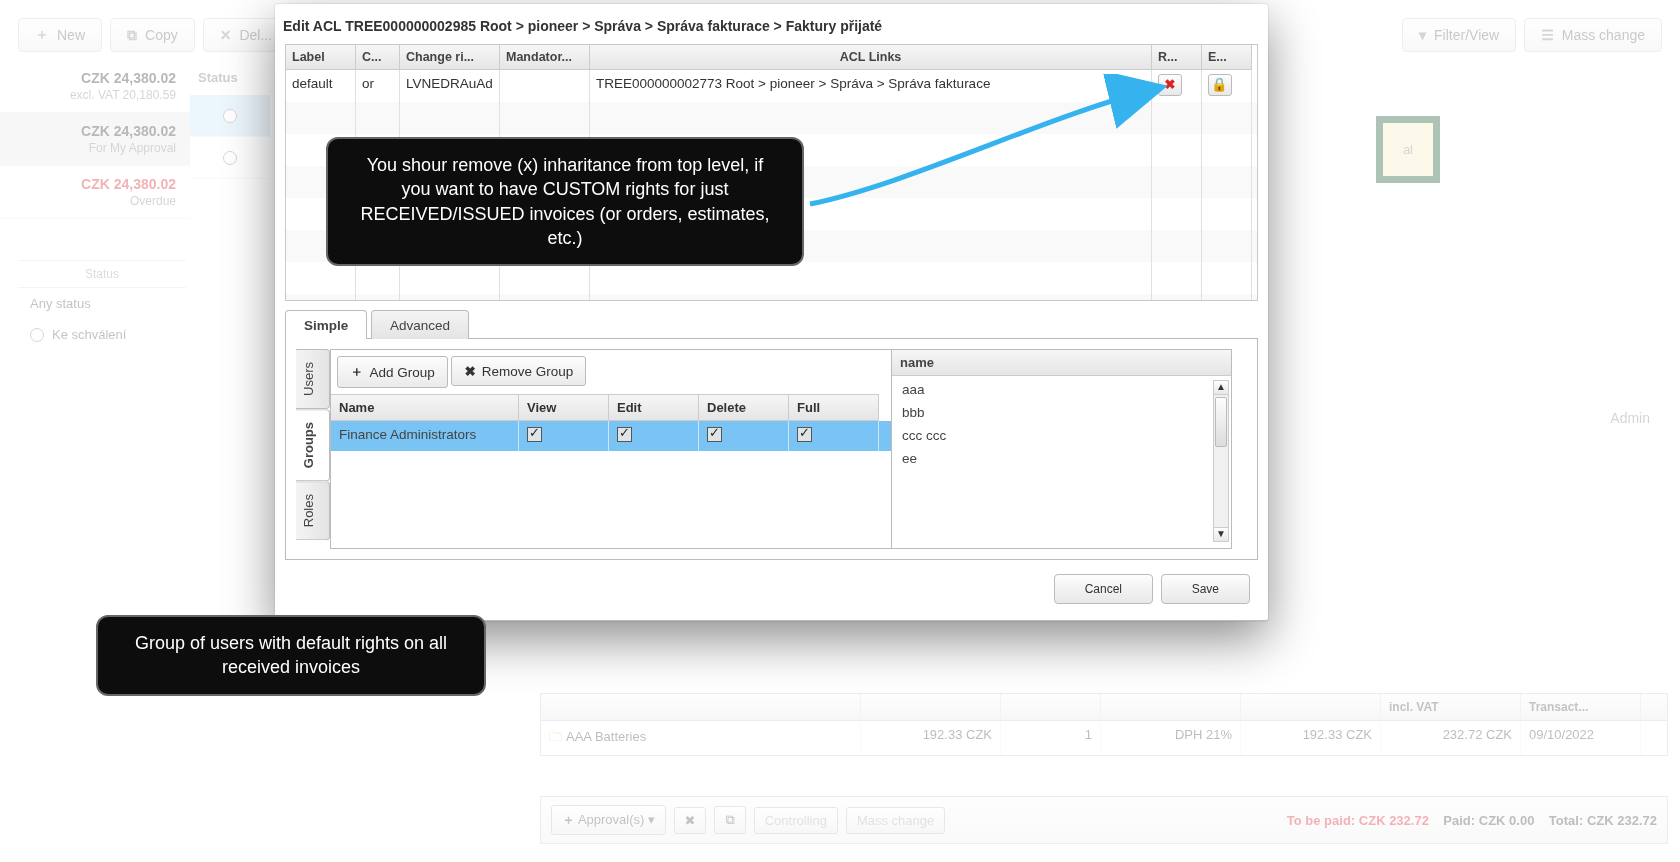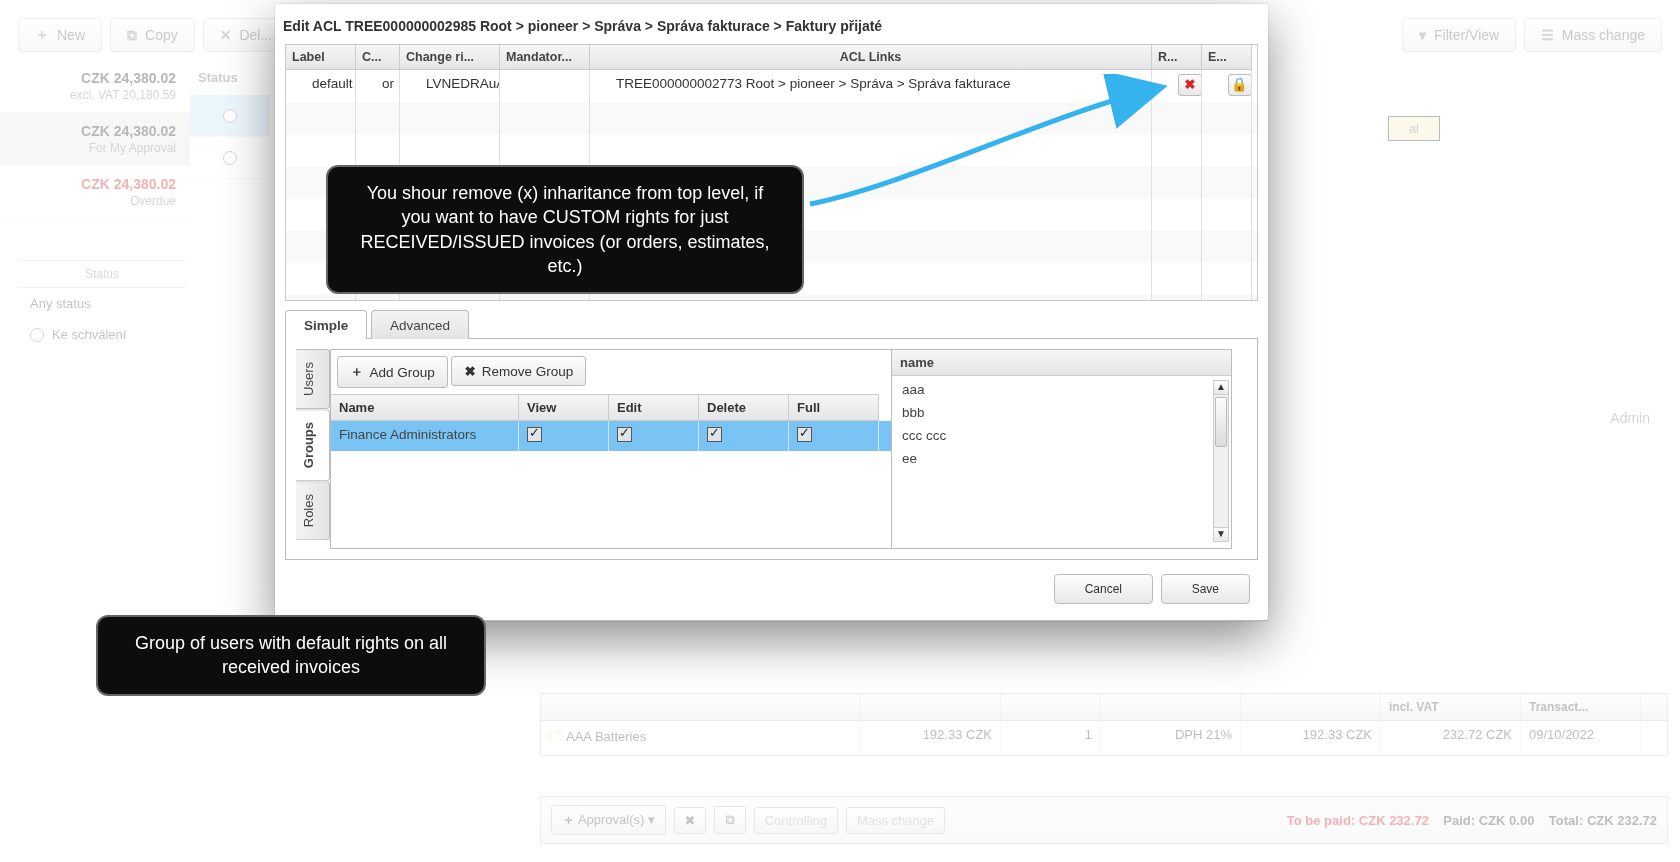--- a/index.html
+++ b/index.html
@@ -185,21 +185,21 @@
   color: #444;
   white-space: nowrap; overflow: hidden; text-overflow: ellipsis;
 }
 .acl-body { height: 230px; overflow: hidden; }
 .acl-row { height: 32px; }
 .acl-row > div {
   border-right: 1px solid #e0e0e0;
   padding: 6px 6px;
   font-size: 13.5px;
   color: #333;
-  white-space: nowrap; overflow: hidden; margin-left: 20px;
+  white-space: nowrap; overflow: hidden;
 }
 .acl-body .acl-row:nth-child(even) { background: #f9f9f9; }
 .acl-body .acl-row:last-child > div { border-bottom: none; }
 .acticon {
   display:inline-block;
   width: 24px; height: 22px;
   border: 1px solid #bbb; border-radius: 3px;
   background: linear-gradient(#fdfdfd,#e8e8e8);
   text-align: center; line-height: 20px;
   margin-top: -2px;
@@ -430,21 +430,21 @@
   <div class="sf-item">
       <span>Any status</span>
     </div>
   <div class="sf-item">
       <span class="radio-dot"></span>
       <span>Ke schválení</span>
     </div>
 </div>
 
 <div class="right-bg">
-  <div style="position:absolute; right:210px; top:16px; background:#f5eec6; padding:4px 20px; border:1px solid #14532d;">al</div>
+  <div style="position:absolute; right:210px; top:16px; background:#f5eec6; padding:19px 20px; border:7px solid #14532d;">al</div>
   <div style="position:absolute; right:0; top:310px; font-size:14px;">Admin</div>
 </div>
 
 <div class="items-area">
   <div class="items-head">
     <div></div>
       <div></div>
       <div></div>
       <div></div>
       <div></div>
@@ -631,15 +631,15 @@
 
 <svg class="arrow1" style="left:790px; top:74px;" width="390" height="150">
   <defs>
     <marker id="ah" markerWidth="12" markerHeight="12" refX="10" refY="6" orient="auto">
       <path d="M0,0 L12,6 L0,12 Z" fill="#35b3ee"></path>
     </marker>
   </defs>
   <path d="M20,130 C120,110 260,40 368,14" stroke="#35b3ee" stroke-width="5" fill="none" marker-end="url(#ah)"></path>
 </svg>
 
-<div class="callout" style="left:326px; top:165px; width:478px;">You shour remove (x) inharitance from top level, if you want to have CUSTOM rights for just RECEIVED/ISSUED invoices (or orders, estimates, etc.)</div>
+<div class="callout" style="left:326px; top:137px; width:478px;">You shour remove (x) inharitance from top level, if you want to have CUSTOM rights for just RECEIVED/ISSUED invoices (or orders, estimates, etc.)</div>
 
 <div class="callout" style="left:96px; top:615px; width:390px;">Group of users with default rights on all received invoices</div>
 
 </body></html>

